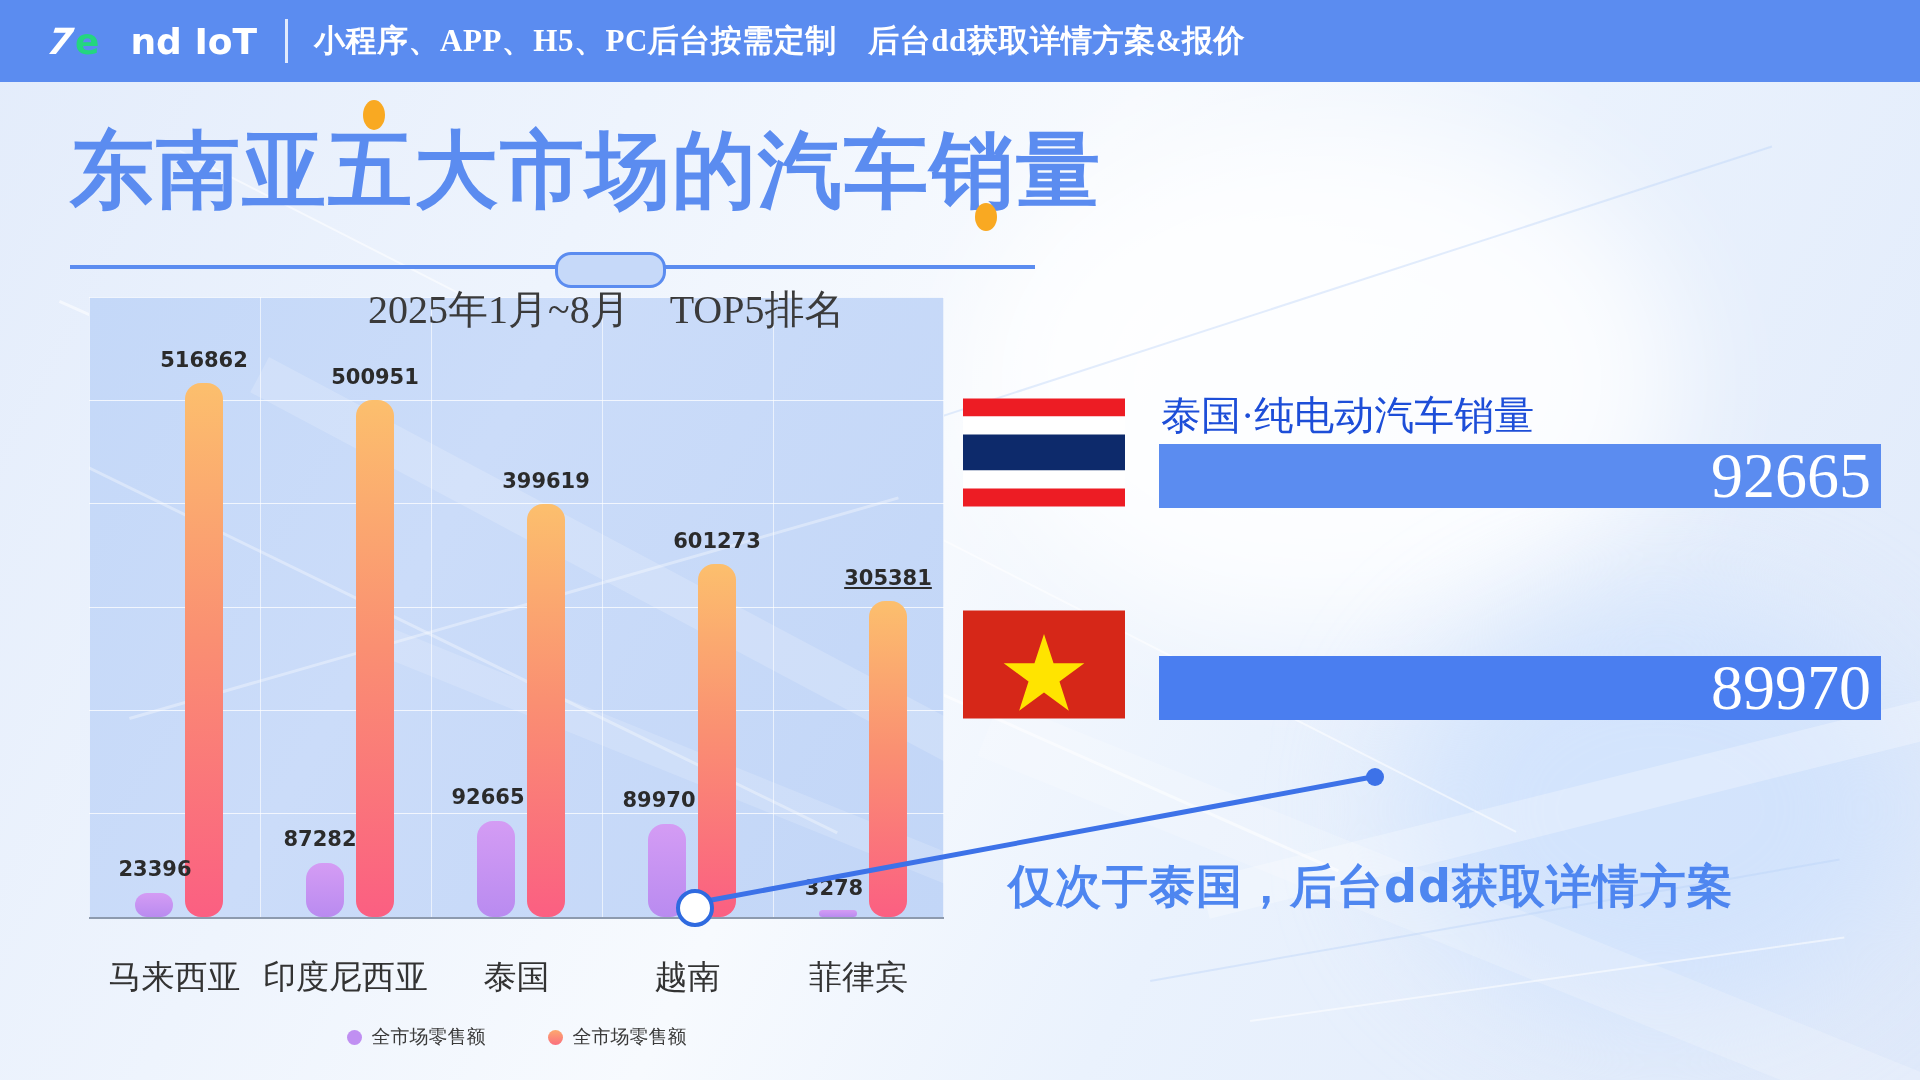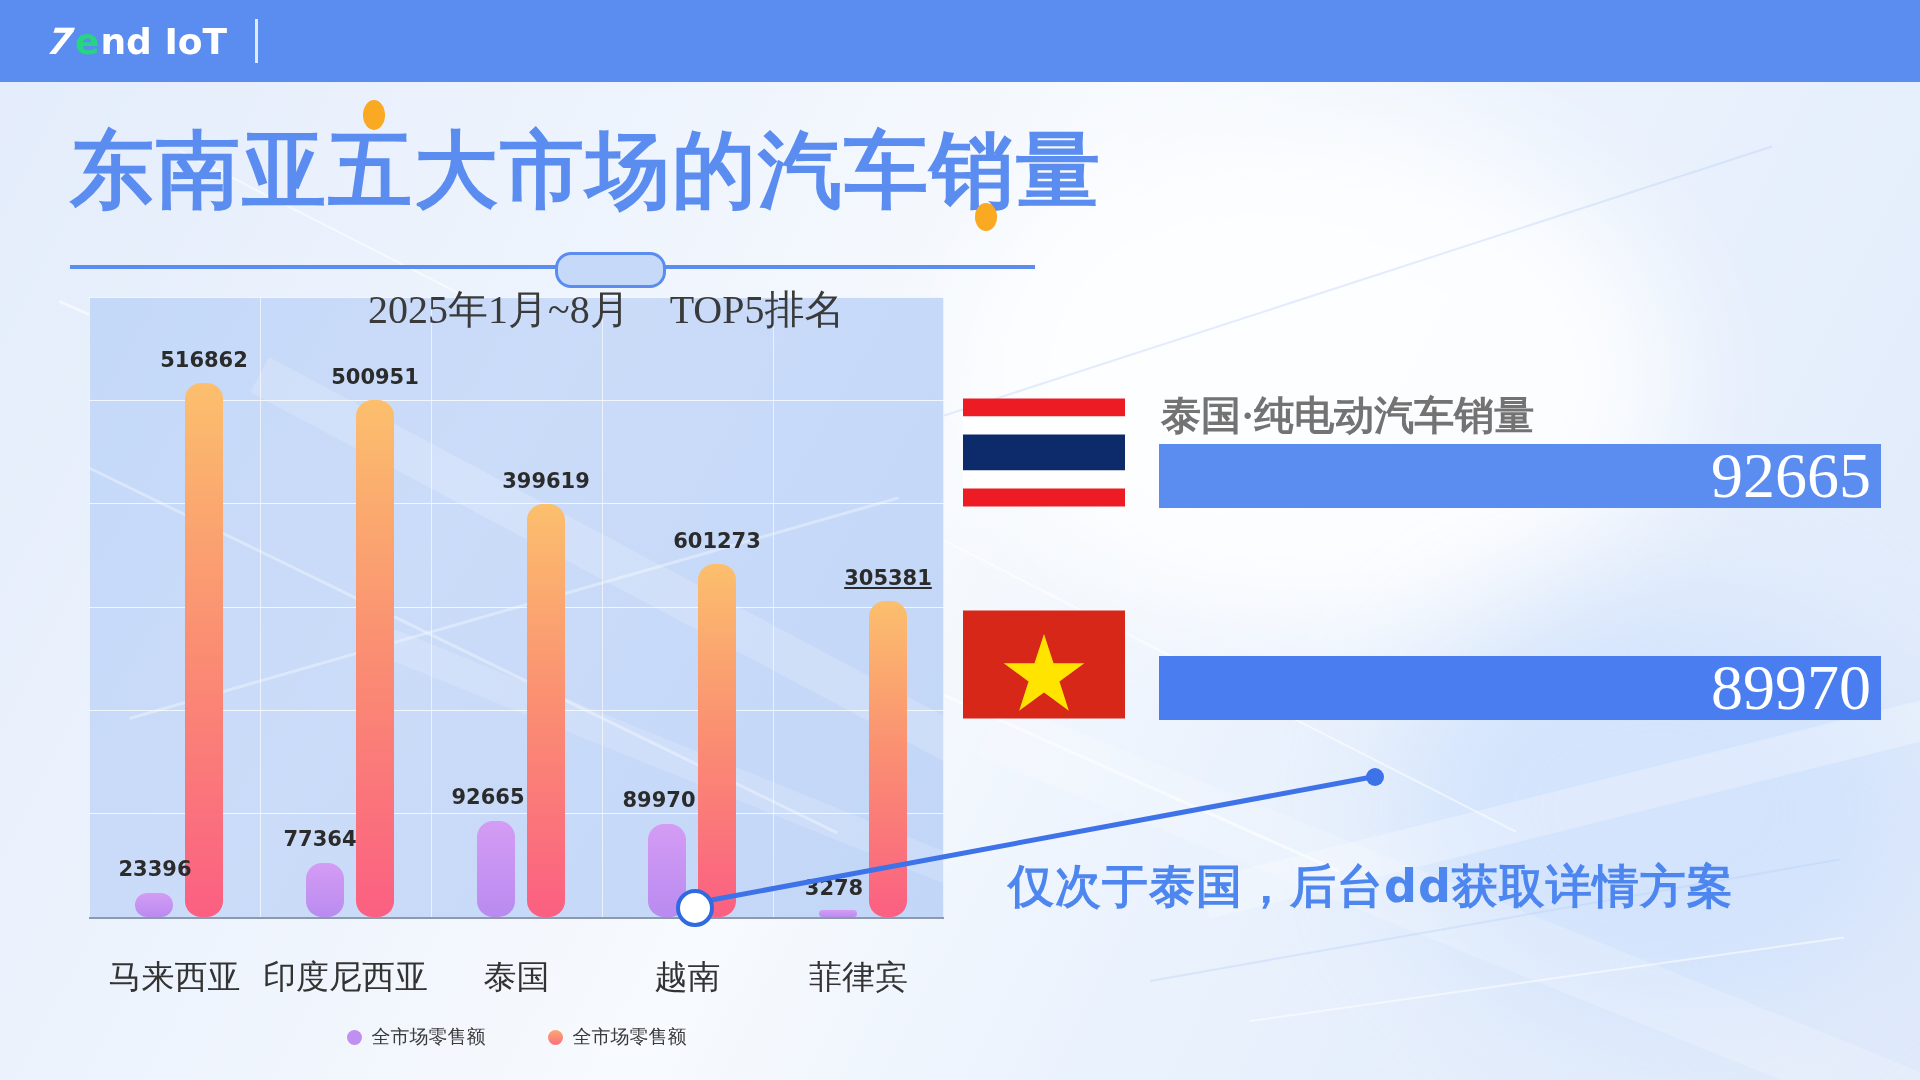--- a/index.html
+++ b/index.html
@@ -29,21 +29,21 @@
   .logo{
     display:flex;align-items:center;margin-left:48px;
     font-size:36px;font-weight:bold;color:#ffffff;letter-spacing:1px;
     font-family:"DejaVu Sans",sans-serif;
   }
   .logo .seven{
     display:inline-block;color:#ffffff;font-style:italic;font-weight:bold;
     transform:skewX(-8deg);margin-right:1px;
   }
   .logo .grn{color:#24d67f;}
-  .logo .rest{letter-spacing:0px;}
+  .logo .rest{letter-spacing:0px;margin-left:30px;}
   .vdiv{width:3px;height:44px;background:rgba(255,255,255,.82);margin:0 26px 0 28px;}
   .promo{
     color:#ffffff;font-size:31px;font-weight:bold;letter-spacing:.5px;
     font-family:"Liberation Serif","DejaVu Serif",serif;white-space:nowrap;
   }
 
   
   .title-wrap{position:absolute;left:70px;top:128px;z-index:20;}
   .maintitle{
     font-size:84px;font-weight:bold;color:#5b8cf0;letter-spacing:2px;
@@ -103,23 +103,22 @@
     display:flex;justify-content:center;align-items:center;gap:62px;
   }
   .legitem{display:flex;align-items:center;gap:10px;font-size:19px;color:#3b3b3b;
     font-family:"DejaVu Sans",sans-serif;}
   .legdot{width:15px;height:15px;border-radius:50%;}
 
   
   .card{position:absolute;z-index:25;}
   .flag{position:absolute;width:162px;height:117px;}
   .cardlabel{
-    position:absolute;font-size:40px;color:#737373;white-space:nowrap;
+    position:absolute;font-size:40px;color:#1d4ed8;white-space:nowrap;
     font-family:"Liberation Serif","DejaVu Serif",serif;
-    font-weight:bold;
   }
   .valbar{
     position:absolute;background:#5b8cf0;display:flex;align-items:center;
     justify-content:flex-end;
   }
   .valnum{
     color:#ffffff;font-size:64px;padding-right:10px;line-height:1;
     font-family:"Liberation Serif","DejaVu Serif",serif;
   }
 
@@ -150,20 +149,21 @@
   <div class="streak" style="width:600px;height:2px;left:1250px;top:1020px;transform:rotate(-8deg);"></div>
 </div>
 
 <div class="topbar">
   <div class="logo">
     <span class="seven">7</span>
       <span class="grn">e</span>
       <span class="rest">nd IoT</span>
   </div>
   <div class="vdiv"></div>
+  <div class="promo">小程序、APP、H5、PC后台按需定制　后台dd获取详情方案&amp;报价</div>
 </div>
 
 <div class="title-wrap">
   <div class="maintitle">东南亚五大市场的汽车销量</div>
   <div class="dot-a"></div>
   <div class="dot-b"></div>
 </div>
 <div class="divider"></div>
 <div class="pill"></div>
 <div class="subtitle">2025年1月~8月　TOP5排名</div>
@@ -195,21 +195,21 @@
   <div class="group" style="left:0px;">
     <div class="bar ev" style="left:46px;height:24px;"></div>
     <div class="bar mkt" style="left:96px;height:534px;"></div>
     <div class="vlabel" style="left:16px;bottom:36px;width:100px;">23396</div>
     <div class="vlabel" style="left:60px;bottom:545px;width:110px;">516862</div>
   </div>
 
   <div class="group" style="left:171px;">
     <div class="bar ev" style="left:46px;height:54px;"></div>
     <div class="bar mkt" style="left:96px;height:517px;"></div>
-    <div class="vlabel" style="left:10px;bottom:66px;width:100px;">77364</div>
+    <div class="vlabel" style="left:10px;bottom:66px;width:100px;">87282</div>
     <div class="vlabel" style="left:60px;bottom:528px;width:110px;text-align:center;">500951</div>
   </div>
 
   <div class="group" style="left:342px;">
     <div class="bar ev" style="left:46px;height:96px;"></div>
     <div class="bar mkt" style="left:96px;height:413px;"></div>
     <div class="vlabel" style="left:7px;bottom:108px;width:100px;">92665</div>
     <div class="vlabel" style="left:60px;bottom:424px;width:110px;">399619</div>
   </div>
 

